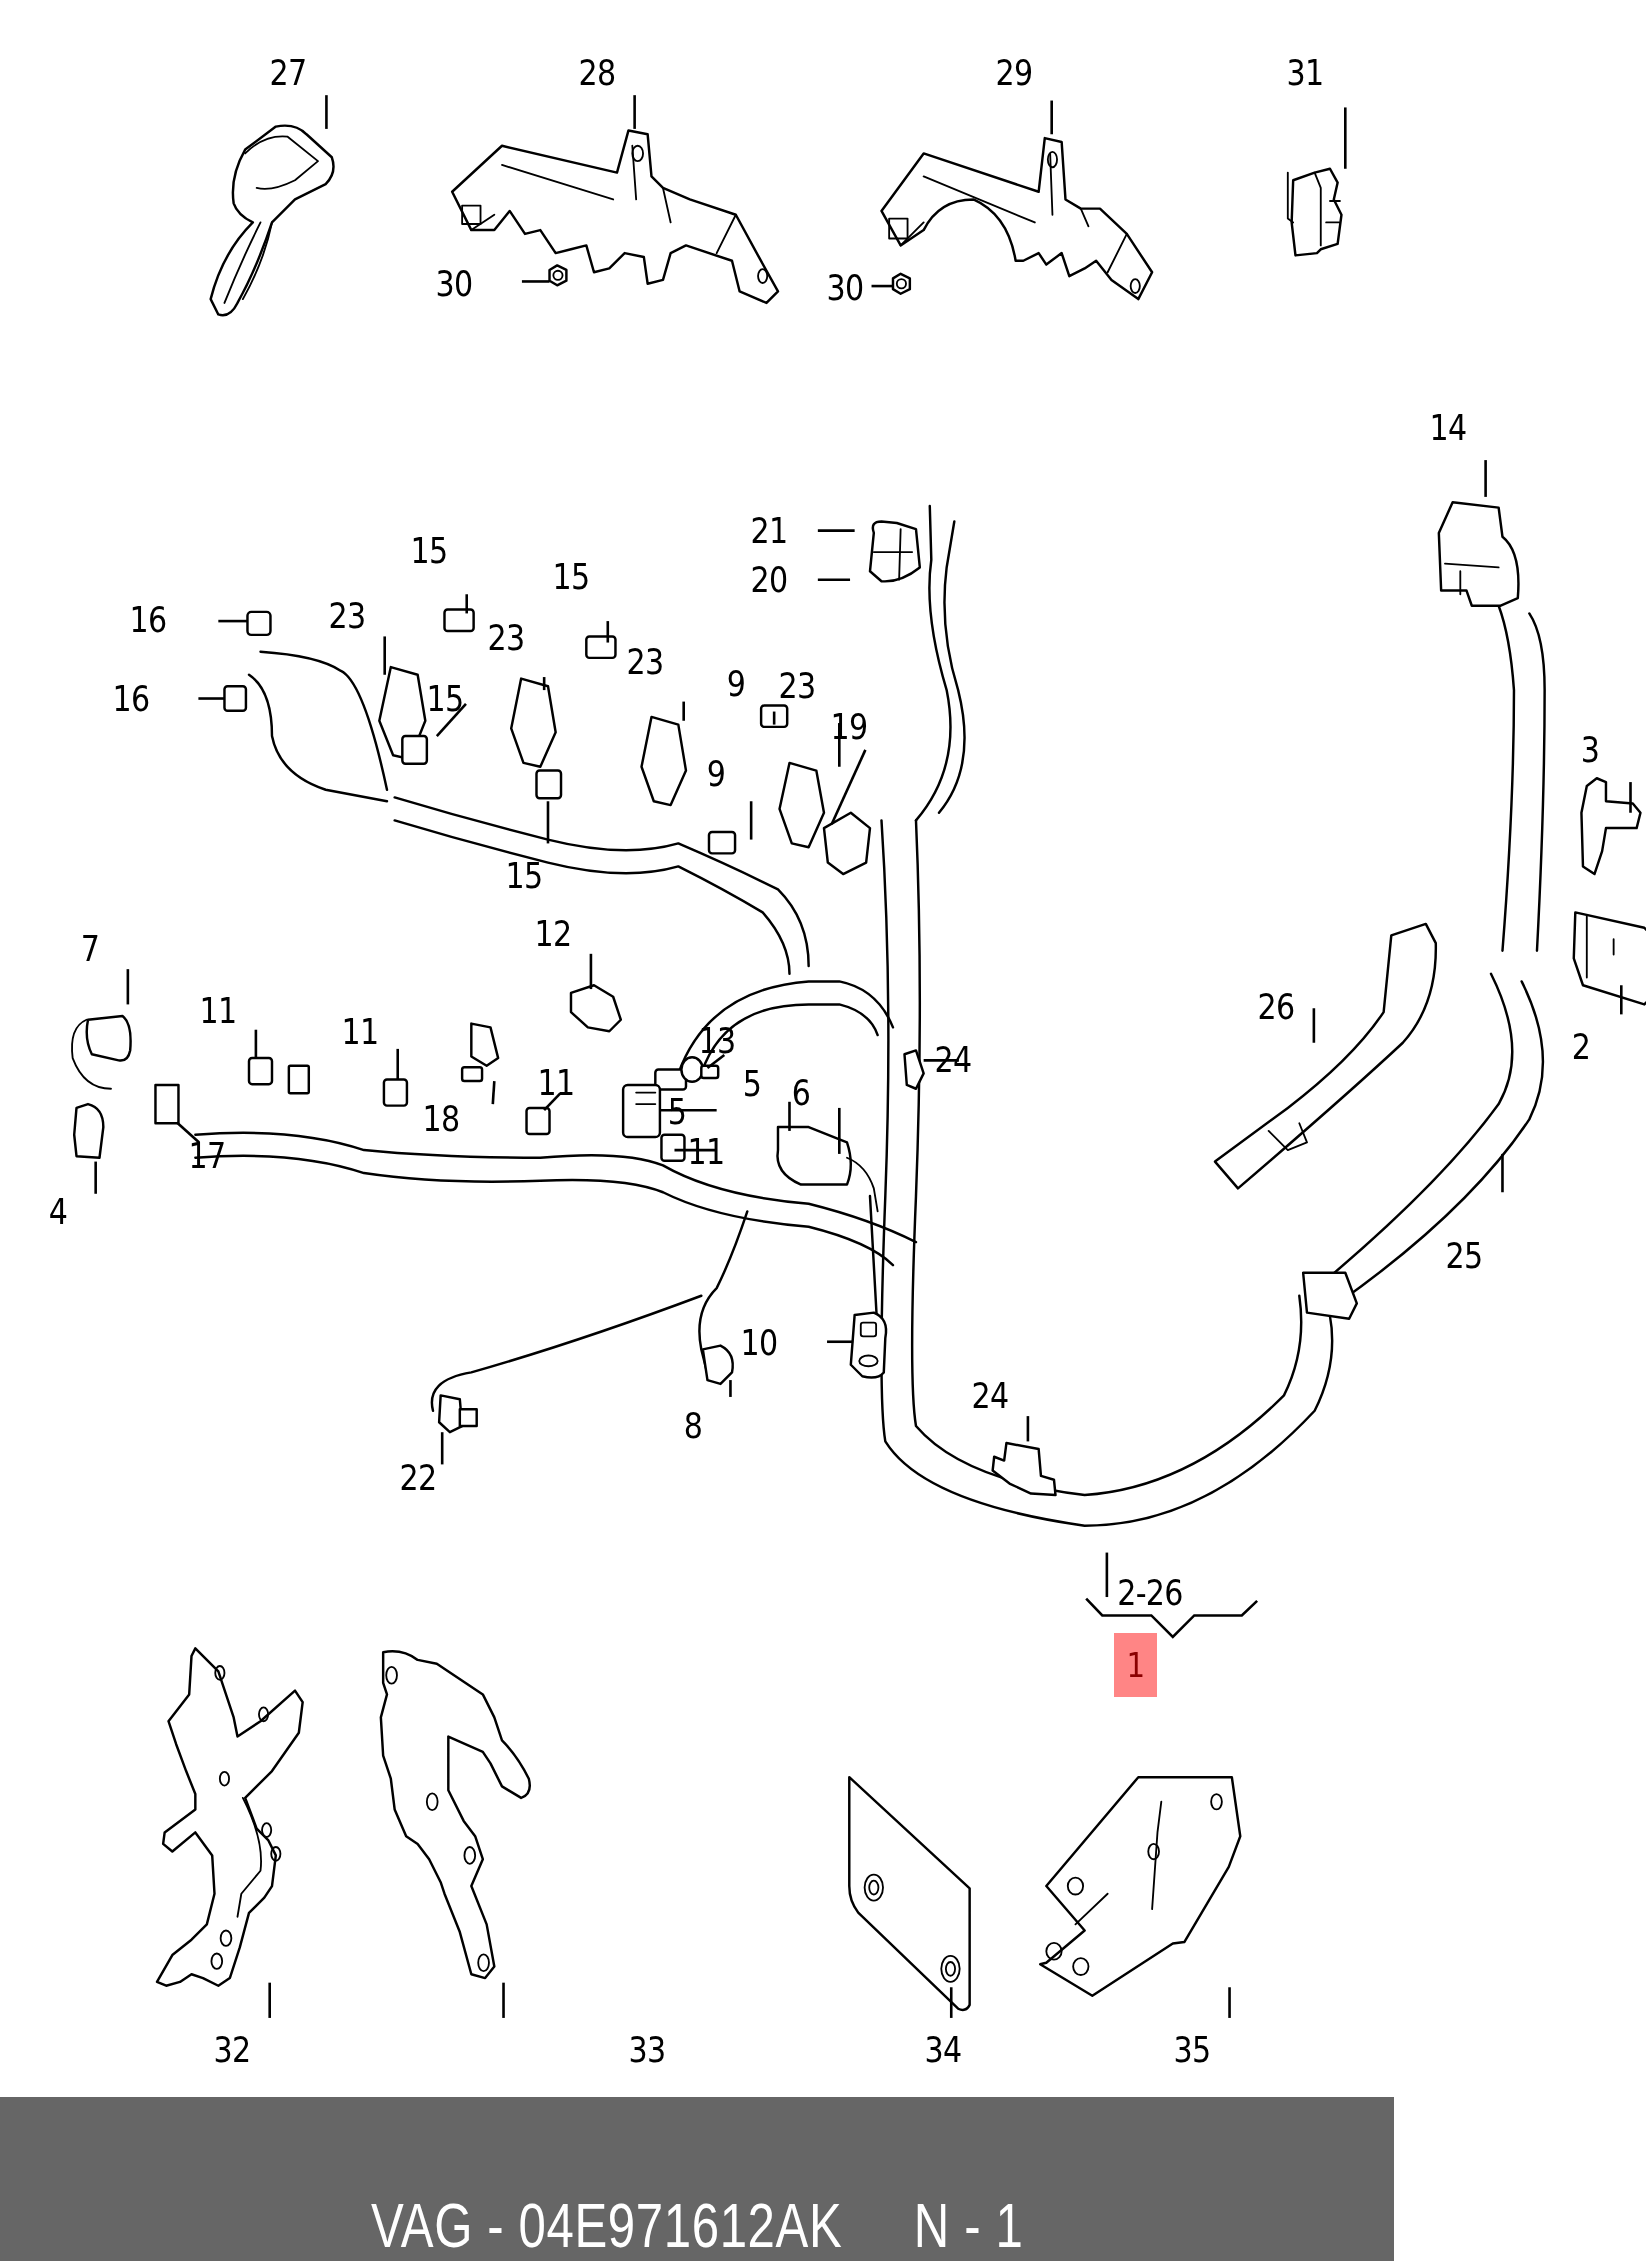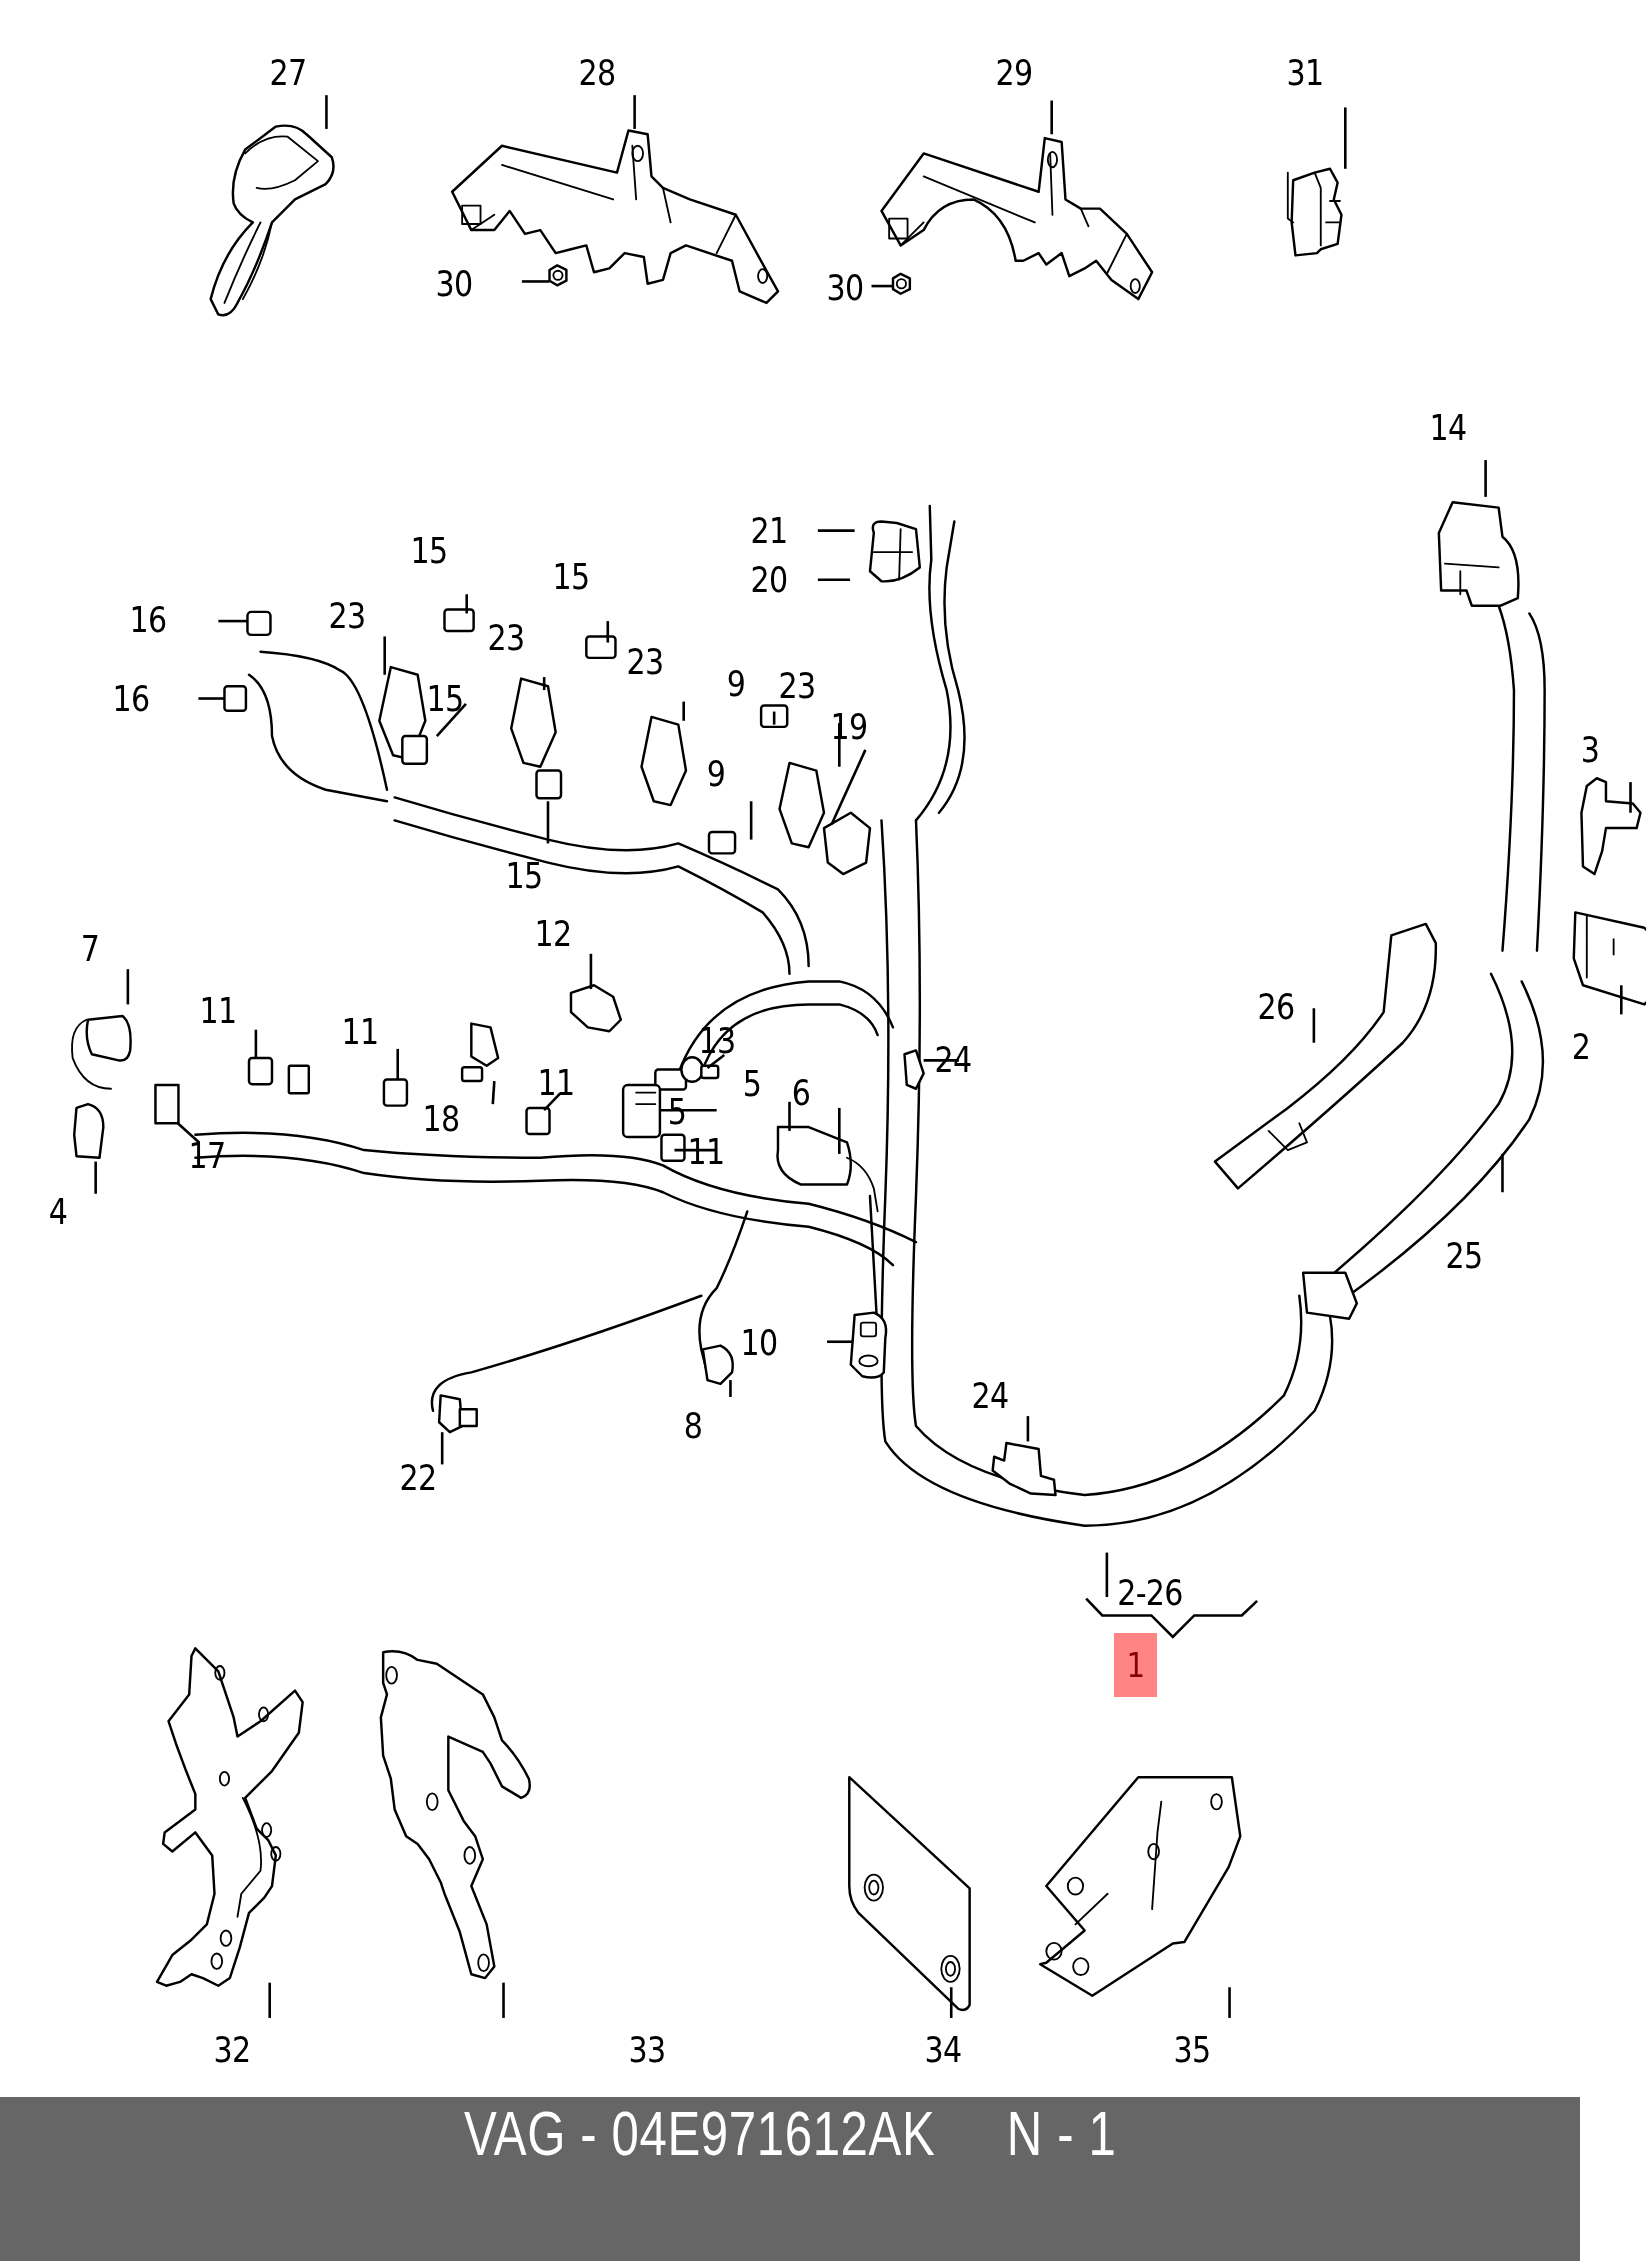--- a/index.html
+++ b/index.html
@@ -11,22 +11,22 @@
   .thin { fill: none; stroke: #000; stroke-width: 2.4; stroke-linecap: round; stroke-linejoin: round; }
   .part { fill: #fff; stroke: #000; stroke-width: 3.2; stroke-linejoin: round; }
   .leader { stroke: #000; stroke-width: 3.4; fill: none; }
   .lbl { position: absolute; font-family: "DejaVu Sans", sans-serif; font-size: 35px;
          line-height: 1; color: #000; transform: translate(-50%, -50%) scaleX(0.86);
          white-space: nowrap; letter-spacing: -0.8px; }
   .hl { position: absolute; left: 1110px; top: 1633px; width: 43px; height: 64px;
         background: #ff8585; display: flex; align-items: center; justify-content: center; }
   .hl span { font-family: "DejaVu Sans", sans-serif; font-size: 34px; color: #8a0000;
              transform: scaleX(0.86); }
-  #footer { position: absolute; left: 0; top: 2097px; width: 1580px; height: 164px;
-            background: #666666; display: flex; align-items: flex-start; justify-content: center; }
+  #footer { position: absolute; left: 0; top: 2097px; width: 1394px; height: 164px;
+            background: #666666; display: flex; align-items: flex-end; justify-content: center; }
   #footer .ft { color: #ffffff; font-family: "Liberation Sans", sans-serif; font-size: 63px;
                 transform: scaleX(0.78); white-space: pre; letter-spacing: 0.8px; }
 </style>
 </head>
 <body>
 
 <div id="diagram">
 <svg viewBox="0 0 2147 2735" xmlns="http://www.w3.org/2000/svg">
 
   <g>

